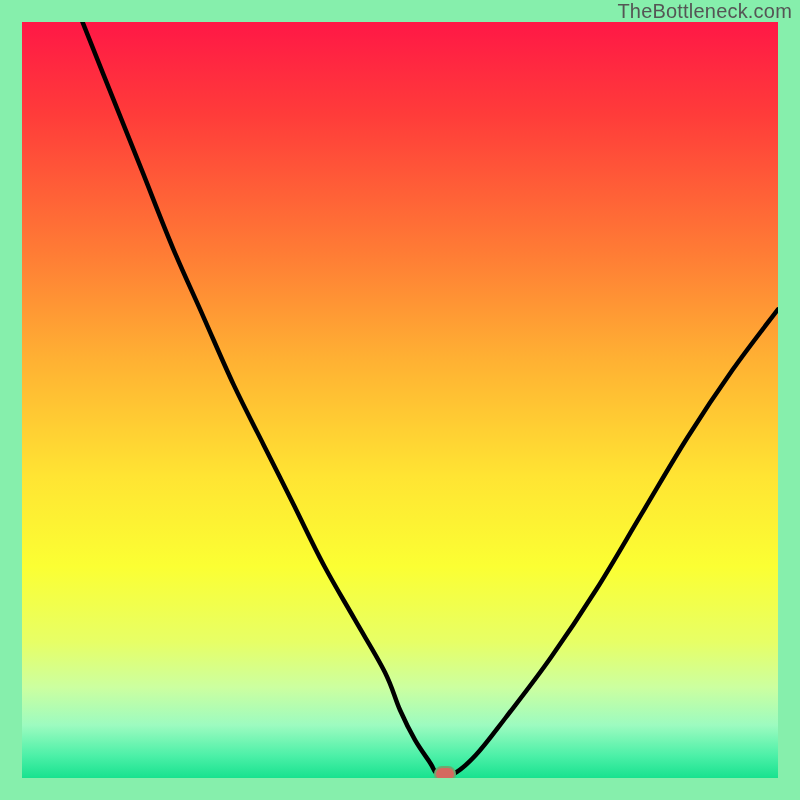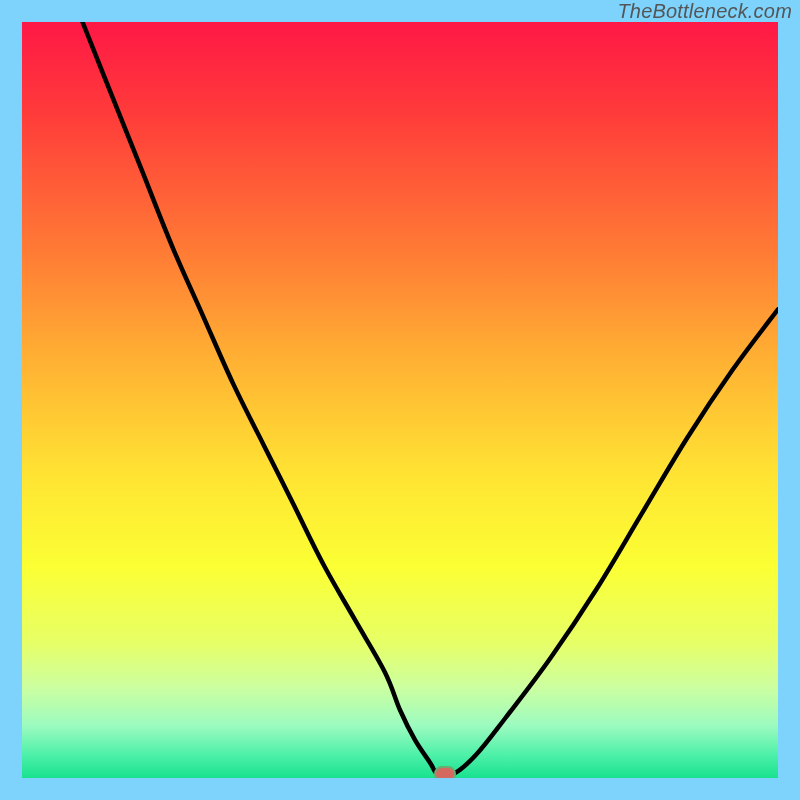--- a/index.html
+++ b/index.html
@@ -8,22 +8,21 @@
     width: 800px;
     height: 800px;
     background: #000;
     overflow: hidden;
     font-family: Arial, Helvetica, sans-serif;
   }
   .frame {
     position: relative;
     width: 800px;
     height: 800px;
-    background: #7dd3fc;
-    font-style: italic;
+    background: #86efac;
   }
   .plot {
     position: absolute;
     left: 22px;
     top: 22px;
     width: 756px;
     height: 756px;
     overflow: hidden;
   }
   .gradient {

